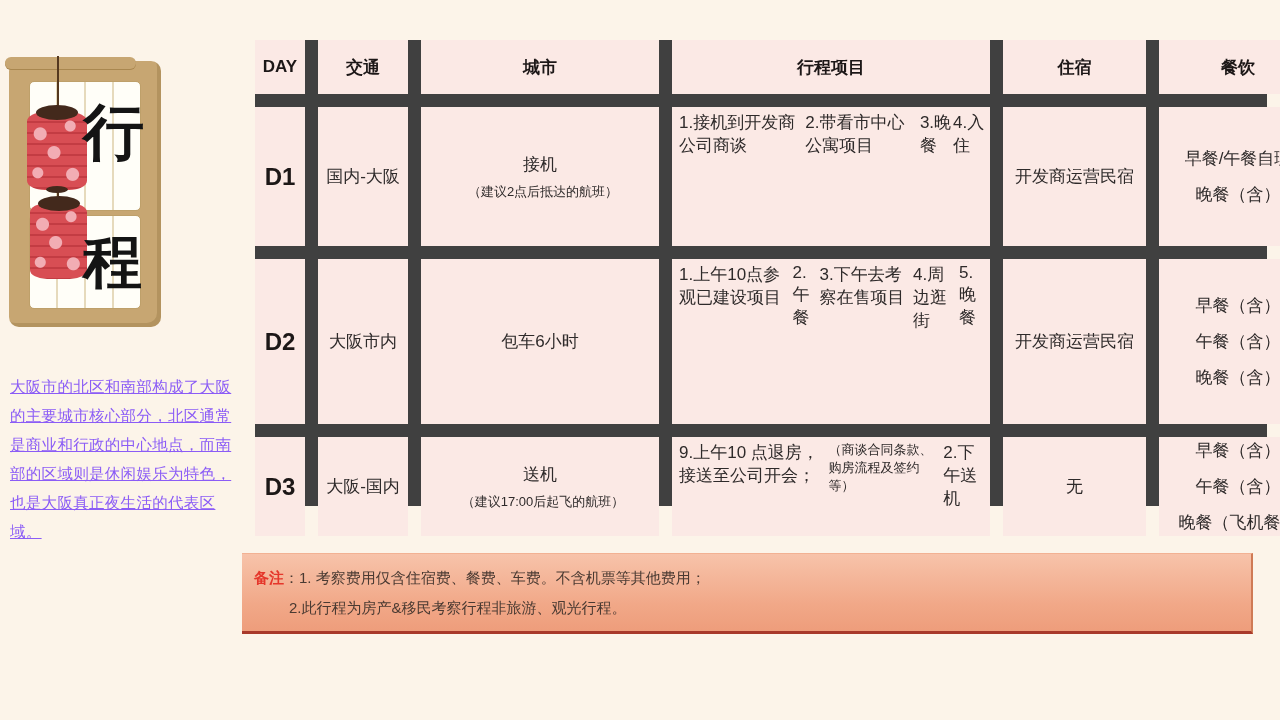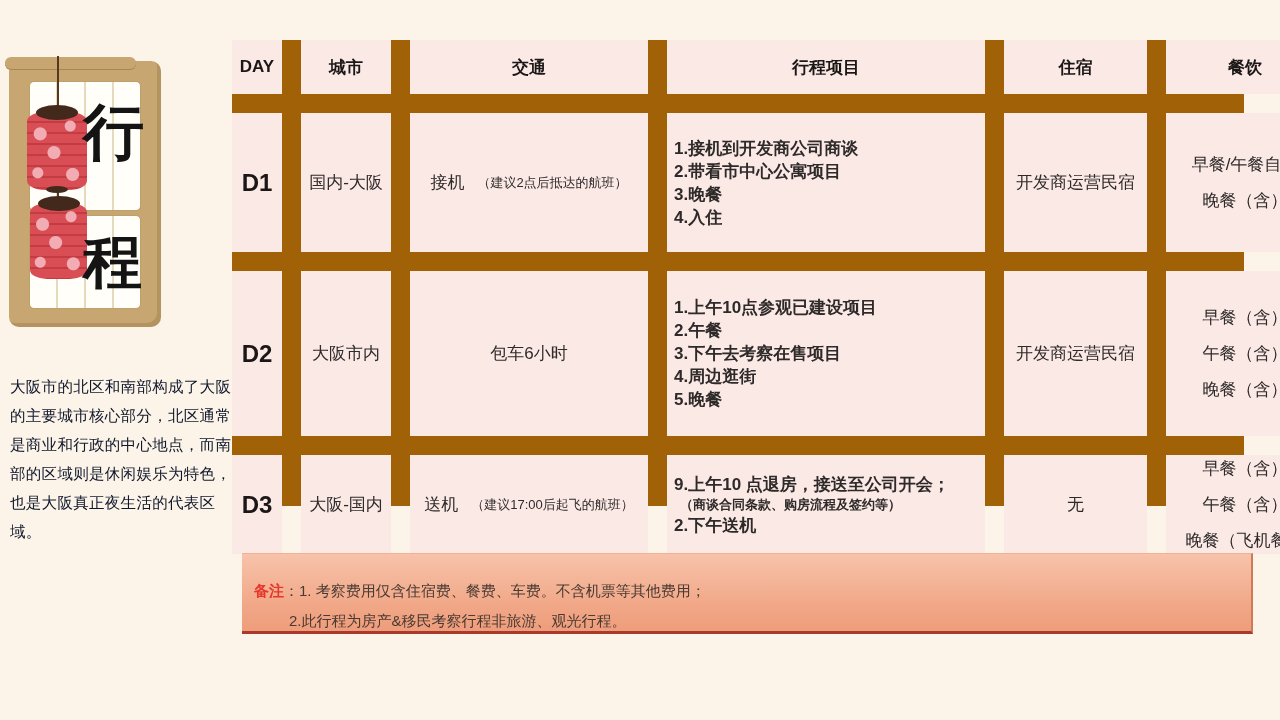--- a/index.html
+++ b/index.html
@@ -59,56 +59,56 @@
   .tchar {
     position:absolute; z-index:5; color:#141414; font-weight:bold; line-height:1;
     font-family:"Liberation Sans","DejaVu Sans",sans-serif;
   }
   .c1 { left:78px; top:47px; font-size:61px; }
   .c2 { left:78px; top:178px; font-size:59px; }
 
   
   .left-note {
     position:absolute; left:10px; top:372px; width:228px;
-    font-size:15.5px; line-height:29px; color:#0f172a; letter-spacing:.3px;
+    font-size:15.5px; line-height:29px; color:#8b5cf6; letter-spacing:.3px;text-decoration:underline;
   }
 
   
   .itinerary-table {
-    position:absolute; left:232px; top:40px; width:1012px; height:466px;
+    position:absolute; left:255px; top:40px; width:1012px; height:466px;
     display:grid;
     grid-template-columns:50px 90px 238px 318px 143px 158px;
     grid-template-rows:54px 139px 165px 99px;
-    gap:19px;
-    background:#a16207;
+    gap:13px;
+    background:#404040;
   }
   .cell {
     background:#fbe9e5; color:#2e2a2a; font-size:17px;
     display:flex; align-items:center; justify-content:center; text-align:center;
     overflow:hidden;
   }
   .th { font-weight:bold; font-size:17px; color:#1c1717; }
   .day { font-weight:bold; font-size:24px; color:#1c1717; }
-  .transport { flex-direction:row; gap:7px; }
+  .transport { flex-direction:column; gap:7px; }
   .small { font-size:13px;margin-left:6px; }
   .items {
-    flex-direction:column; align-items:flex-start; justify-content:center;
-    text-align:left; padding:4px 4px 4px 7px;font-weight:bold;
+    flex-direction:row; align-items:flex-start; justify-content:center;
+    text-align:left; padding:4px 4px 4px 7px;
   }
   .meals { flex-direction:column; gap:13px; }
 
   
   .note-box {
     position:absolute; left:242px; top:553px; width:1011px; height:81px;
     background:linear-gradient(180deg, #f7c3aa 0%, #f1a888 65%, #ee9d7b 100%);
     border-top:1px solid #f2b193;
     border-right:2px solid #cf7a55;
     border-bottom:3px solid #a8392b;
   }
-  .note-line1 { margin:28px 0 0 12px; font-size:15px; color:#4a3a32; }
+  .note-line1 { margin:15px 0 0 12px; font-size:15px; color:#4a3a32; }
   .note-label { color:#e5372b; font-weight:bold; }
   .note-line2 { margin:11px 0 0 47px; font-size:15px; color:#4a3a32; }
 </style>
 </head>
 <body>
 
 <div class="slide">
 
   <div class="title-graphic">
     <div class="topbar"></div>
@@ -126,22 +126,22 @@
       <div class="cap"></div>
     </div>
     <div class="tchar c1">行</div>
     <div class="tchar c2">程</div>
   </div>
 
   <div class="left-note">大阪市的北区和南部构成了大阪的主要城市核心部分，北区通常是商业和行政的中心地点，而南部的区域则是休闲娱乐为特色，也是大阪真正夜生活的代表区域。</div>
 
   <div class="itinerary-table" id="itable">
       <div class="cell th">DAY</div>
+      <div class="cell th">交通</div>
       <div class="cell th">城市</div>
-      <div class="cell th">交通</div>
       <div class="cell th">行程项目</div>
       <div class="cell th">住宿</div>
       <div class="cell th">餐饮</div>
       <div class="cell day">D1</div>
       <div class="cell city">国内-大阪</div>
       <div class="cell transport">
         <span>接机</span>
         <span class="small">（建议2点后抵达的航班）</span>
       </div>
       <div class="cell items">

